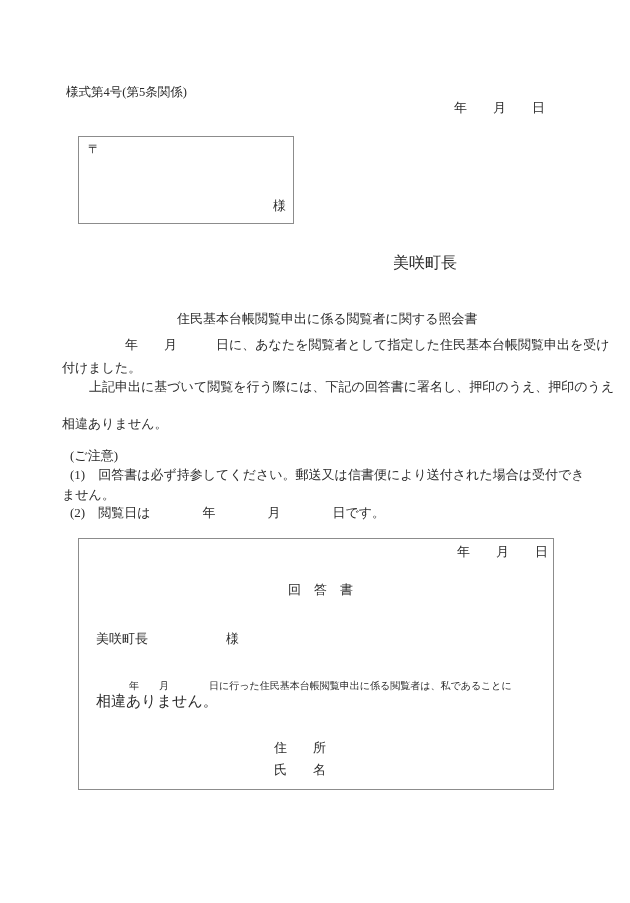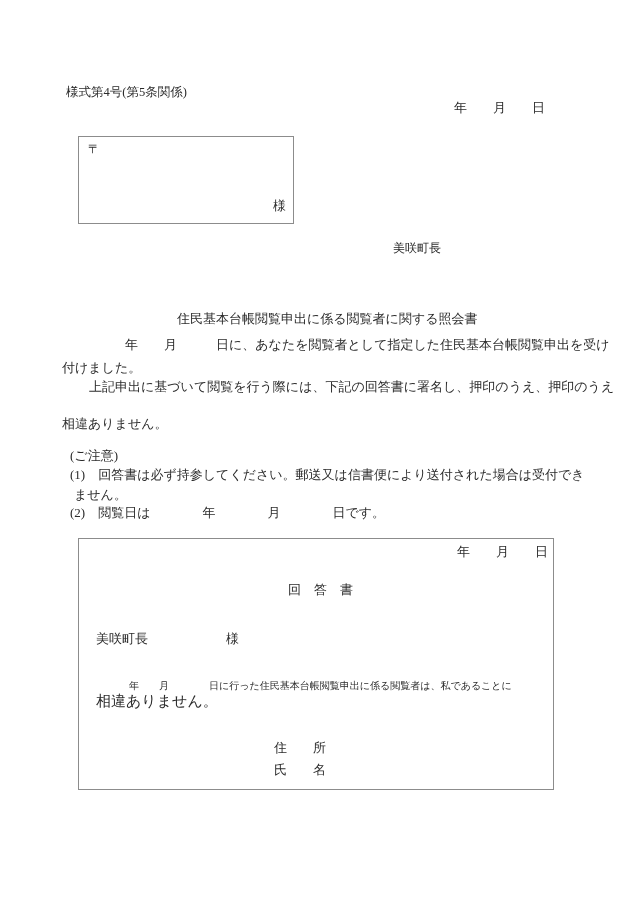--- a/index.html
+++ b/index.html
@@ -35,33 +35,33 @@
 
   <div class="t" style="left:66px; top:84px; font-size:12.5px">様式第4号(第5条関係)</div>
 
   <div class="t" style="left:454px; top:99px">年　　月　　日</div>
 
   <div class="box" style="left:78px; top:136px; width:214px; height:86px">
     <div class="t" style="left:9px; top:4px; font-size:12px">〒</div>
     <div class="t" style="left:194px; top:60px">様</div>
   </div>
 
-  <div class="t" style="left:393px; top:240px; font-size:12px">美咲町長</div>
+  <div class="t" style="left:393px; top:252px; font-size:16px">美咲町長</div>
 
   <div class="t" style="left:177px; top:310px; font-size:13px">住民基本台帳閲覧申出に係る閲覧者に関する照会書</div>
 
   <div class="t" style="left:125px; top:336px">年　　月　　　日に、あなたを閲覧者として指定した住民基本台帳閲覧申出を受け</div>
   <div class="t" style="left:62px; top:359px">付けました。</div>
 
   <div class="t" style="left:89px; top:378px">上記申出に基づいて閲覧を行う際には、下記の回答書に署名し、押印のうえ、押印のうえ</div>
   <div class="t" style="left:62px; top:415px">相違ありません。</div>
 
   <div class="t" style="left:70px; top:447px">(ご注意)</div>
   <div class="t" style="left:70px; top:466px">(1)　回答書は必ず持参してください。郵送又は信書便により送付された場合は受付でき</div>
-  <div class="t" style="left:74px; top:486px">ません。</div>
+  <div class="t" style="left:62px; top:486px">ません。</div>
   <div class="t" style="left:70px; top:504px">(2)　閲覧日は　　　　年　　　　月　　　　日です。</div>
 
   <div class="box" style="left:78px; top:538px; width:474px; height:250px">
     <div class="t" style="left:378px; top:4px">年　　月　　日</div>
     <div class="t" style="left:209px; top:42px">回　答　書</div>
     <div class="t" style="left:17px; top:91px">美咲町長　　　　　　様</div>
     <div class="t" style="left:50px; top:140px; font-size:10px">年　　月　　　　日に行った住民基本台帳閲覧申出に係る閲覧者は、私であることに</div>
     <div class="t" style="left:17px; top:152px; font-size:15px">相違ありません。</div>
     <div class="t" style="left:195px; top:200px">住　　所</div>
     <div class="t" style="left:195px; top:222px">氏　　名</div>

